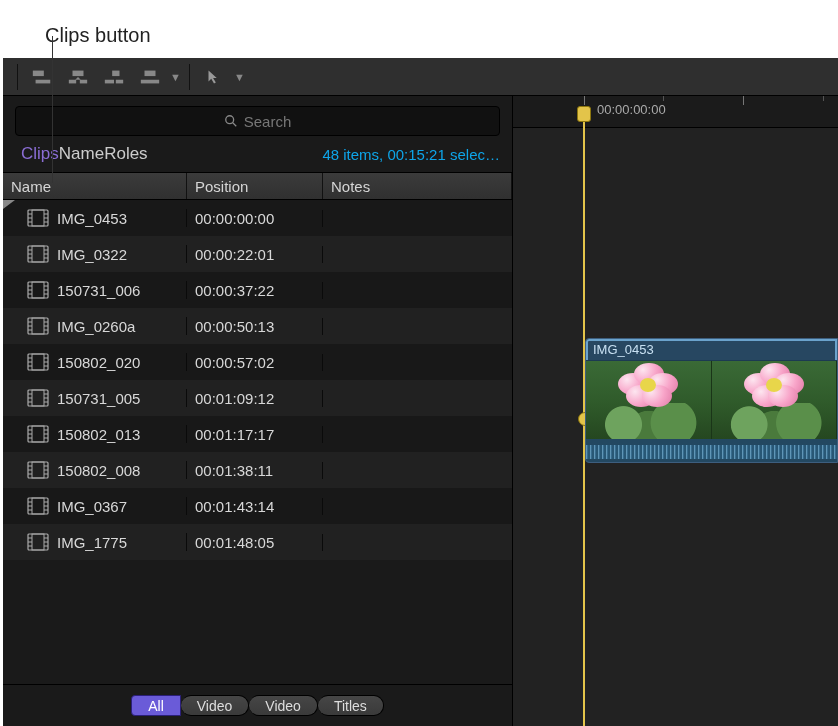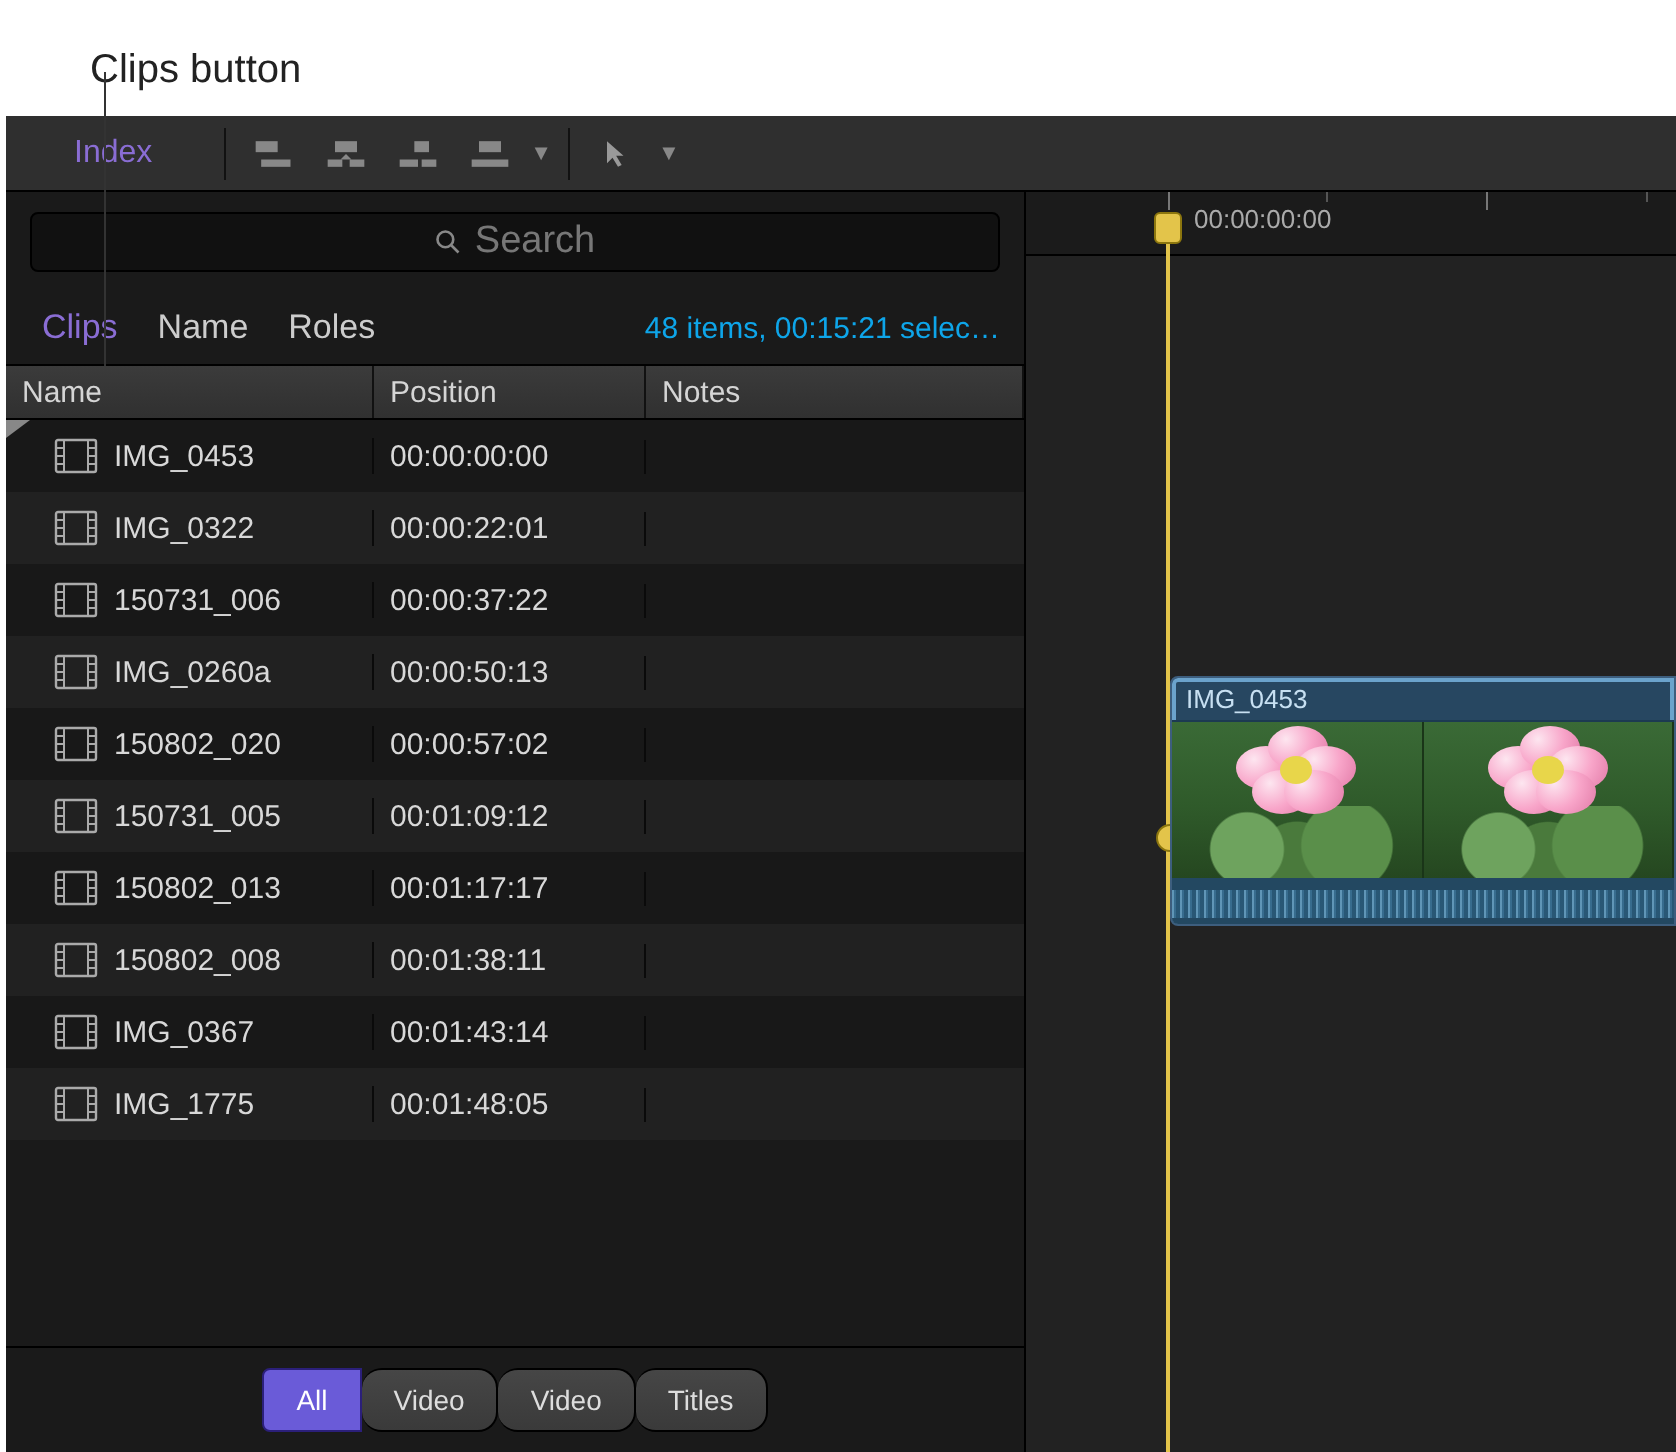--- a/index.html
+++ b/index.html
@@ -19,24 +19,24 @@
     .index-btn { color: #8a6dd4; font-size: 16px; padding: 4px 28px; }
     .tb-icons { display: flex; gap: 12px; align-items: center; padding-left: 4px; }
     .tb-ico { width: 24px; height: 18px; display: flex; align-items: center; justify-content: center; }
     .tb-ico svg { width: 22px; height: 18px; }
     .tb-chev { font-size: 11px; color: #888; margin-left: -4px; }
 
     
     .panel-row { display: flex; flex: 1; min-height: 0; }
     .index-panel { width: 510px; background: #1a1a1a; display: flex; flex-direction: column; border-right: 1px solid #000; }
 
-    .search { margin: 10px 12px 16px 12px; background: #111; border: 1px solid #000; border-radius: 4px; height: 30px; display: flex; align-items: center; justify-content: center; color: #777; font-size: 19px; gap: 6px; }
+    .search { margin: 10px 12px 6px 12px; background: #111; border: 1px solid #000; border-radius: 4px; height: 30px; display: flex; align-items: center; justify-content: center; color: #777; font-size: 15px; gap: 6px; }
     .search-ico { width: 14px; height: 14px; }
 
-    .tabs-row { display: flex; align-items: center; padding: 2px 12px 8px 18px; gap: 20px; color: #ccc; font-size: 17px; }
+    .tabs-row { display: flex; align-items: center; padding: 2px 12px 8px 18px; color: #ccc; font-size: 17px; }
     .tab { color: #ccc; cursor: pointer; }
     .tab.active { color: #8a6dd4; }
     .status { margin-left: auto; font-size: 15px; color: #0ea5e9; white-space: nowrap; overflow: hidden; text-overflow: ellipsis; max-width: 190px; }
 
     .table-head { display: flex; background: linear-gradient(#3b3b3b,#303030); color: #d5d5d5; font-size: 15px; height: 28px; border-top: 1px solid #000; border-bottom: 1px solid #000; }
     .th { padding: 5px 8px; border-right: 1px solid #111; }
     .col-name { width: 184px; }
     .col-pos { width: 136px; }
     .col-notes { flex: 1; }
 
@@ -47,21 +47,21 @@
     }
     .row { display: flex; height: 36px; align-items: center; font-size: 15px; color: #d8d8d8; }
     .row:nth-child(odd){ background: #212121; }
     .row:nth-child(even){ background: #181818; }
     .cell-name { width: 184px; display: flex; align-items: center; gap: 8px; padding-left: 24px; border-right: 1px solid #0a0a0a; overflow: hidden; white-space: nowrap; }
     .cell-pos { width: 136px; padding-left: 8px; border-right: 1px solid #0a0a0a; }
     .cell-notes { flex: 1; padding-left: 8px; }
     .film-ico { width: 22px; height: 18px; flex-shrink: 0; }
 
     .filters { display: flex; justify-content: center; gap: 0; padding: 10px 0; background: #1a1a1a; border-top: 1px solid #000; }
-    .fbtn { background: linear-gradient(#464646,#3a3a3a); color: #ddd; border: 1px solid #000; font-size: 14px; height: 32px; padding: 0 16px; display: flex; align-items: center; border-radius: 0; }
+    .fbtn { background: linear-gradient(#464646,#3a3a3a); color: #ddd; border: 1px solid #000; font-size: 14px; height: 21px; padding: 0 16px; display: flex; align-items: center; border-radius: 0; }
     .fbtn:first-child { border-radius: 4px 0 0 4px; }
     .fbtn:last-child { border-radius: 0 4px 4px 0; }
     .fbtn + .fbtn { border-left: none; border-radius: 10px; }
     .fbtn.active { background: #6a5bd8; border-color: #2b1f7a; color: #fff; }
 
     
     .timeline { flex: 1; background: #222; position: relative; overflow: hidden; }
     .ruler { height: 32px; background: #1b1b1b; border-bottom: 1px solid #000; position: relative; }
     .tick-major { position: absolute; top: 0; width: 1px; height: 9px; background: #777; }
     .tick-minor { position: absolute; top: 0; width: 1px; height: 5px; background: #555; }
@@ -100,21 +100,20 @@
 </head>
 <body>
 
 <div class="annotation">Clips button</div>
 <div class="callout-line"></div>
 
 <div class="app-wrap">
 <div class="app">
 
   <div class="toolbar">
-    <div class="index-btn">Index</div>
     <div class="tb-sep"></div>
     <div class="tb-icons">
       <div class="tb-ico">
         <svg viewBox="0 0 24 18">
               <rect x="2" y="2" width="12" height="6" fill="#888"></rect>
               <rect x="5" y="12" width="16" height="4" fill="#888"></rect>
             </svg>
       </div>
       <div class="tb-ico">
         <svg viewBox="0 0 24 18">

